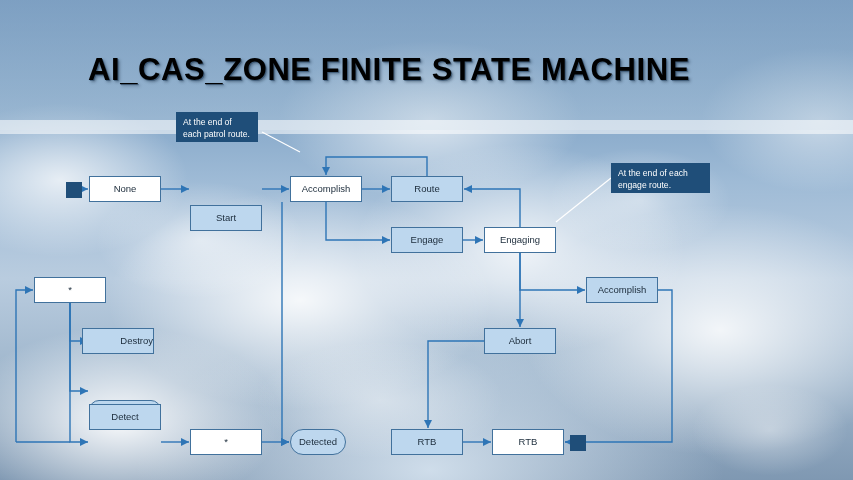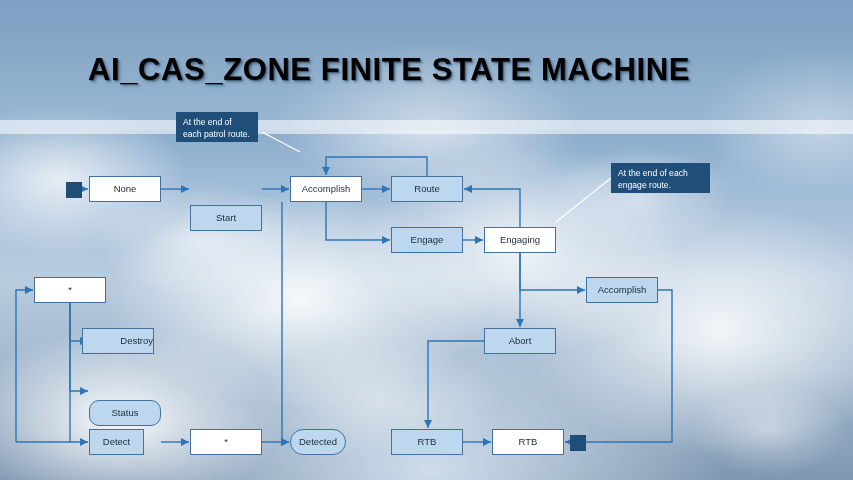--- a/index.html
+++ b/index.html
@@ -219,21 +219,21 @@
       </div>
     <div class="node white" style="left:34px; top:277px; width:72px; height:26px;">
         <span>*</span>
       </div>
     <div class="node blue" style="left:82px;  top:328px; width:72px; height:26px;justify-content:flex-end;">
         <span>Destroy</span>
       </div>
     <div class="node blue" style="left:89px;  top:400px; width:72px; height:26px;border-radius:10px;">
         <span>Status</span>
       </div>
-    <div class="node blue" style="left:89px;  top:429px; width:55px; height:26px;">
+    <div class="node blue" style="left:89px;  top:404px; width:72px; height:26px;">
         <span>Detect</span>
       </div>
     <div class="node white" style="left:190px; top:429px; width:72px; height:26px;">
         <span>*</span>
       </div>
     <div class="node blue" style="left:290px; top:429px; width:56px; height:26px;border-radius:13px;">
         <span>Detected</span>
       </div>
     <div class="node blue" style="left:391px; top:429px; width:72px; height:26px;">
         <span>RTB</span>

